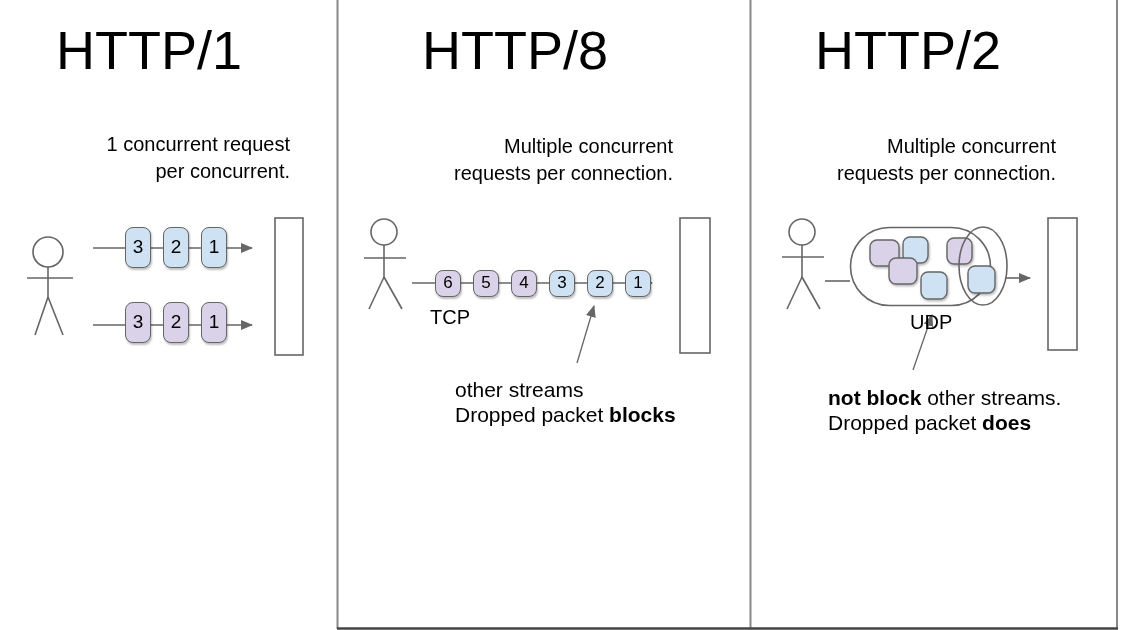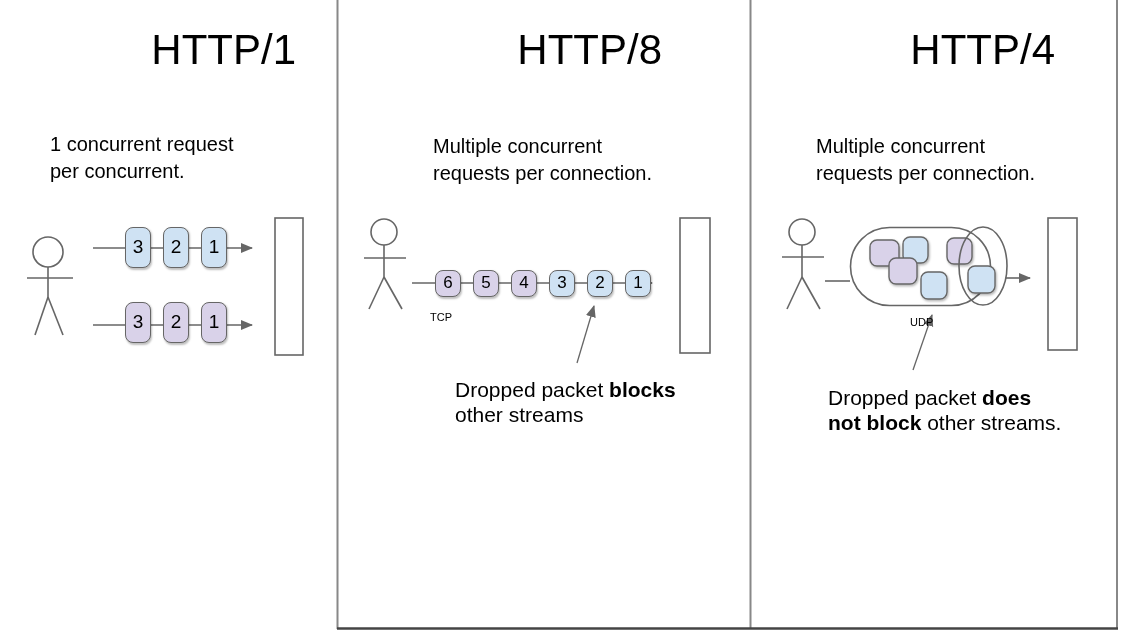--- a/index.html
+++ b/index.html
@@ -1,20 +1,20 @@
 <!DOCTYPE html>
 <html style="--packet-blue: #cfe2f3; --packet-purple: #d9d2e9; --stroke: #666666; --divider: #888888; --divider-dark: #444444;"><head>
 <meta charset="utf-8">
 <style>
   html,body{margin:0;padding:0;background:#fff}
   body{width:1122px;height:630px;position:relative;overflow:hidden;
        font-family:"Liberation Sans",sans-serif;color:#000}
-  .title{position:absolute;font-size:42px;line-height:46px;text-align:right;white-space:nowrap}
-  .subtitle{position:absolute;font-size:20px;line-height:27px;text-align:left}
-  .proto{position:absolute;font-size:11px;line-height:18px}
+  .title{position:absolute;font-size:54px;line-height:46px;text-align:left;white-space:nowrap}
+  .subtitle{position:absolute;font-size:20px;line-height:27px;text-align:right}
+  .proto{position:absolute;font-size:20px;line-height:18px}
   .annotation{position:absolute;font-size:21px;line-height:25px;text-align:left}
   .annotation b{font-weight:700}
   .pkt{position:absolute;border:1.5px solid var(--stroke);border-radius:8px;text-align:center;
        box-shadow:1px 1.5px 2px rgba(0,0,0,0.25);box-sizing:border-box;color:#000}
   .pkt.blue{background:var(--packet-blue)}
   .pkt.purple{background:var(--packet-purple)}
   .pkt.big{font-size:19px;line-height:38px}
   .pkt.small{font-size:17px;line-height:24px}
   svg.canvas{position:absolute;left:0;top:0}
   .ln{stroke:var(--stroke);stroke-width:1.6;fill:none}
@@ -121,28 +121,28 @@
 <div class="pkt small purple" style="left:435px;top:270px;width:26px;height:27px">6</div>
 <div class="pkt small purple" style="left:473px;top:270px;width:26px;height:27px">5</div>
 <div class="pkt small purple" style="left:511px;top:270px;width:26px;height:27px">4</div>
 <div class="pkt small blue" style="left:549px;top:270px;width:26px;height:27px">3</div>
 <div class="pkt small blue" style="left:587px;top:270px;width:26px;height:27px">2</div>
 <div class="pkt small blue" style="left:625px;top:270px;width:26px;height:27px">1</div>
 
 <div class="proto" style="left:430px;top:308px">TCP</div>
 
 <div class="annotation" style="left:455px;top:377px;width:245px">
+  <div><b></b><span>other streams</span></div>
   <div><span>Dropped packet </span><b>blocks</b></div>
-  <div><b></b><span>other streams</span></div>
 </div>
 
-<div class="title" style="left:815px;top:27px;width:240px">HTTP/4</div>
+<div class="title" style="left:815px;top:27px;width:240px">HTTP/2</div>
 <div class="subtitle" style="left:816px;top:133px;width:240px">
   <div>Multiple concurrent</div>
   <div>requests per connection.</div>
 </div>
 
 <div class="proto" style="left:910px;top:313px">UDP</div>
 
 <div class="annotation" style="left:828px;top:385px;width:245px">
+  <div><b>not block </b><span>other streams.</span></div>
   <div><span>Dropped packet </span><b>does</b></div>
-  <div><b>not block </b><span>other streams.</span></div>
 </div>
 
 </body></html>

